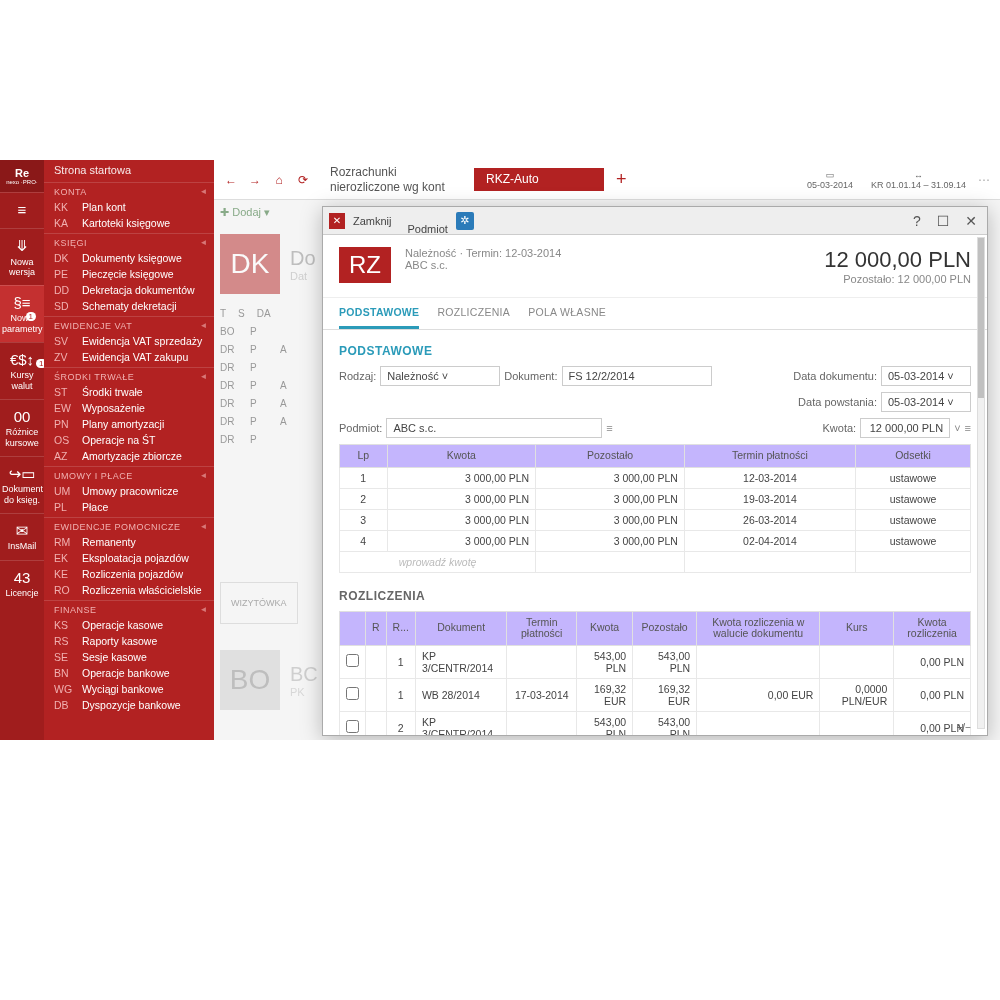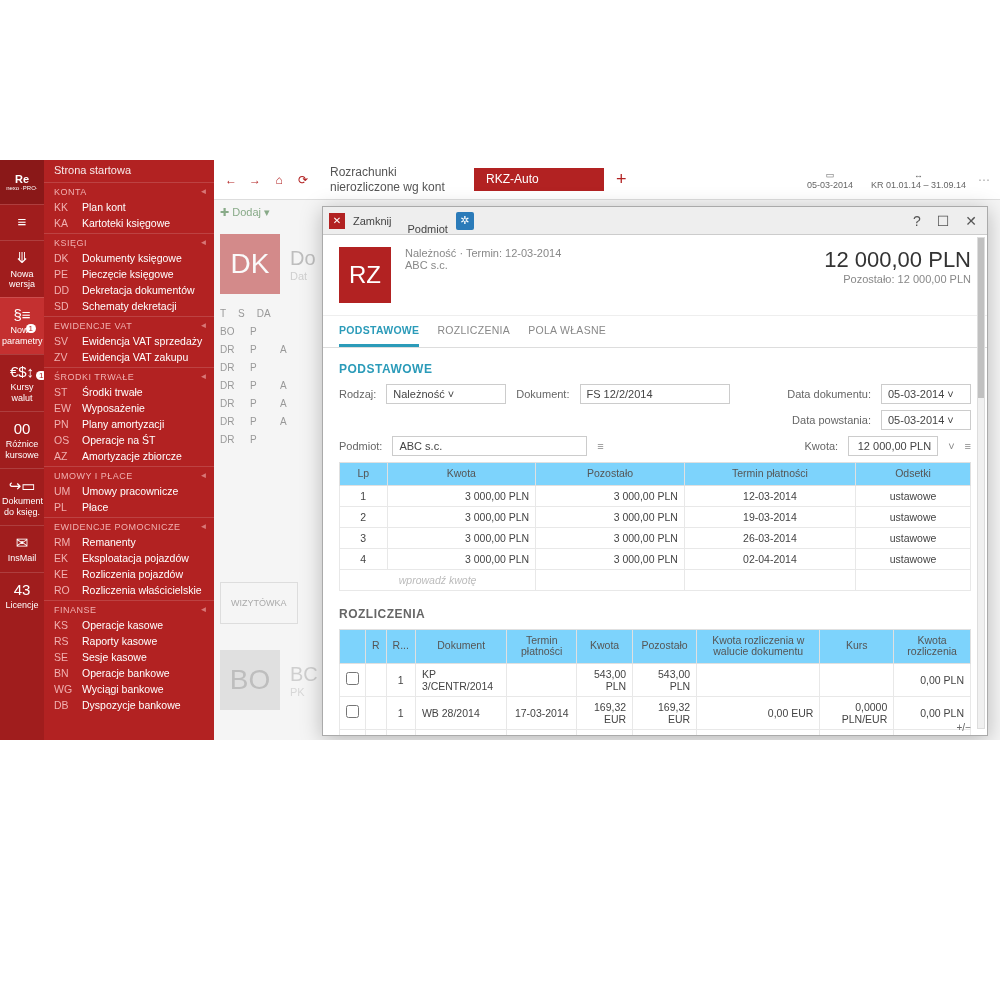--- a/index.html
+++ b/index.html
@@ -1,21 +1,21 @@
 <!DOCTYPE html>
 <html><head>
 <meta charset="utf-8">
 <style>
   * { box-sizing: border-box; margin: 0; padding: 0; font-family: "Segoe UI", Arial, sans-serif; }
   body { width: 1000px; height: 1000px; background: #fff; position: relative; overflow: hidden; }
   .app { position: absolute; top: 160px; left: 0; width: 1000px; height: 580px; display: flex; background: #fff; }
 
   
   .rail { width: 44px; background: #a01d1d; color: #fff; display: flex; flex-direction: column; font-size: 9px; text-align: center; }
-  .rail .logo { height: 44px; background: #8a1818; display:flex; align-items:center; justify-content:center; font-size:11px; font-weight:bold; flex-direction:column; line-height:1;}
+  .rail .logo { height: 32px; background: #8a1818; display:flex; align-items:center; justify-content:center; font-size:11px; font-weight:bold; flex-direction:column; line-height:1;}
   .rail .logo small{font-size:6px;font-weight:normal;}
   .rail-item { padding: 8px 2px; border-top:1px solid rgba(255,255,255,.15); cursor:pointer; line-height:1.15;}
   .rail-item .ic { font-size:15px; display:block; margin-bottom:2px;}
   .rail-item.highlight{background:#c43030;}
 
   
   .modules { width: 170px; background: #b22222; color: #fff; font-size: 11px; overflow:hidden; position:relative;}
   .modules h2 { font-size: 16px; font-weight:300; padding:8px 10px; background:#b22222; }
   .start-page { padding:4px 10px; font-size:11px; opacity:.9;}
   .mod-group { font-size:9px; letter-spacing:.5px; color:#f0b0b0; padding:4px 10px 2px; text-transform:uppercase; border-top:1px solid rgba(255,255,255,.15); margin-top:2px; position:relative;}
@@ -44,41 +44,41 @@
 
   
   .dialog{position:absolute; top:46px; left:108px; right:12px; bottom:4px; background:#fff; border:1px solid #aaa; box-shadow:0 4px 20px rgba(0,0,0,.25); display:flex; flex-direction:column;}
   .dlg-head{height:28px; background:#eee; display:flex; align-items:center; padding:0 6px; gap:8px; font-size:11px; color:#444; border-bottom:1px solid #ccc;}
   .dlg-head .close-x{width:16px; height:16px; background:#b22222; color:#fff; display:flex;align-items:center;justify-content:center; font-size:10px; cursor:pointer;}
   .dlg-head .gear{width:18px; height:18px; background:#2b7bb9; color:#fff; display:flex;align-items:center;justify-content:center; font-size:11px; cursor:pointer; border-radius:2px;}
   .dlg-head .sp{flex:1;}
   .dlg-head .win-btn{cursor:pointer; font-size:14px; padding:0 4px; color:#555;}
 
   .dlg-title{display:flex; padding:12px 16px; gap:14px; border-bottom:1px solid #eee;}
-  .dlg-title .avatar{width:52px;height:56px;background:#b22222;color:#fff;font-size:24px;display:flex;align-items:center;justify-content:center;}
+  .dlg-title .avatar{width:52px;height:36px;background:#b22222;color:#fff;font-size:24px;display:flex;align-items:center;justify-content:center;}
   .dlg-title .info h1{font-size:22px;font-weight:300;color:#333;}
   .dlg-title .info h1 .chev{font-size:14px;color:#888;}
   .dlg-title .info .sub{font-size:11px;color:#888;}
   .dlg-title .amt{margin-left:auto; text-align:right;}
   .dlg-title .amt .big{font-size:22px;font-weight:300;color:#333;}
   .dlg-title .amt .sm{font-size:11px;color:#888;}
 
   .tabs{display:flex; gap:18px; padding:0 16px; font-size:10.5px; color:#888; border-bottom:1px solid #ddd;}
   .tabs .t{padding:8px 0; cursor:pointer; letter-spacing:.3px;}
   .tabs .t.active{color:#2b9bb9; border-bottom:3px solid #2b9bb9; font-weight:600;}
 
   .body{flex:1; overflow-y:auto; padding:10px 16px; font-size:11px; color:#444;}
   .sec-title{color:#2b9bb9; font-weight:600; font-size:12px; letter-spacing:.5px; margin:4px 0 8px;}
-  .form-row{display:flex; gap:10px; align-items:center; margin-bottom:6px; flex-wrap:wrap;}
+  .form-row{display:flex; gap:4px; align-items:center; margin-bottom:6px; flex-wrap:wrap;}
   .form-row label{color:#666; font-size:11px;}
   .form-row .inp{border:1px solid #ccc; padding:3px 6px; font-size:11px; background:#fff; min-width:90px;}
   .form-row .sel::after{content:" ˅";}
 
   table{width:100%; border-collapse:collapse; font-size:10.5px; margin-top:4px;}
-  th{background:#7dd3fc; font-weight:normal; color:#555; padding:5px 6px; border:1px solid #e0e0e0; text-align:center; line-height:1.1;}
+  th{background:#c4b5fd; font-weight:normal; color:#555; padding:5px 6px; border:1px solid #e0e0e0; text-align:center; line-height:1.1;}
   td{padding:4px 6px; border:1px solid #e8e8e8; text-align:right;}
   td.c{text-align:center;}
   td.l{text-align:left;}
   .enter-row td{color:#bbb; font-style:italic; text-align:center;}
 
   .scrollbar{position:absolute; right:2px; top:30px; bottom:6px; width:8px; background:#f0f0f0; border:1px solid #ddd;}
   .scrollbar .thumb{position:absolute; top:0; height:160px; left:0; right:0; background:#c0c0c0;}
 
   .footer-pm{position:absolute; right:16px; bottom:2px; font-size:10px; color:#666;}
 </style>

